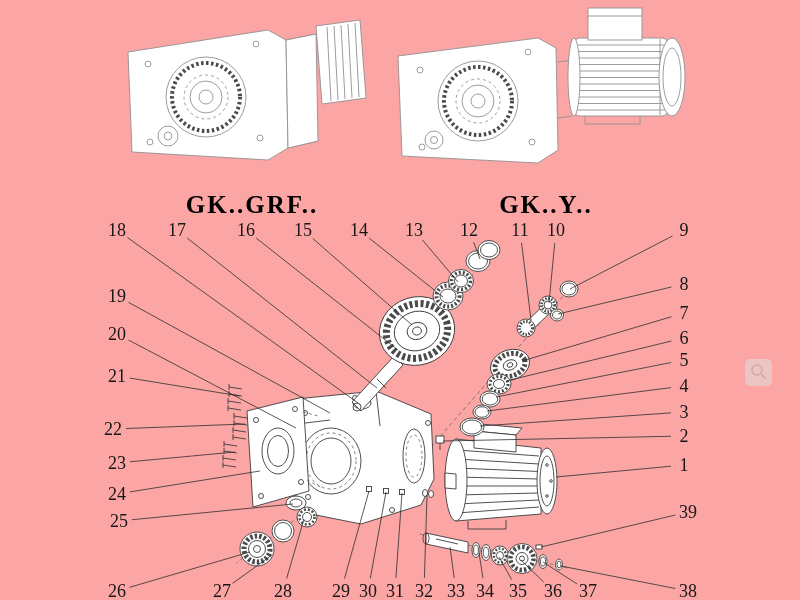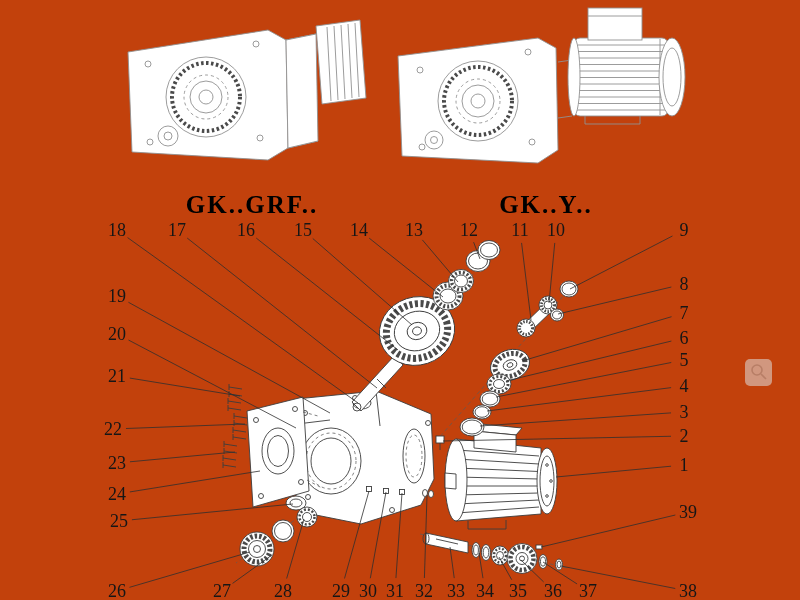--- a/index.html
+++ b/index.html
@@ -1,17 +1,17 @@
 <!DOCTYPE html>
 <html><head>
 <meta charset="utf-8">
 <title>Diagram</title>
 <style>
   html,body{margin:0;padding:0;background:#ffffff;}
-  .canvas{position:relative;width:800px;height:600px;background:#c2410c;overflow:hidden;font-family:"Liberation Serif",serif;}
+  .canvas{position:relative;width:800px;height:600px;background:#fca5a5;overflow:hidden;font-family:"Liberation Serif",serif;}
   svg{display:block;}
   .callout-num{font-family:"Liberation Serif",serif;font-size:18px;fill:#161616;text-anchor:middle;}
   .variant-label{font-family:"Liberation Serif",serif;font-size:25px;font-weight:bold;fill:#000000;letter-spacing:2px;text-anchor:middle;}
   .leader{stroke:#2e2e2e;stroke-width:0.8;fill:none;}
   .ghost{stroke:#919191;stroke-width:0.9;fill:none;}
   .ghostf{stroke:#919191;stroke-width:0.9;fill:#ffffff;}
   .part{stroke:#3c3c3c;stroke-width:0.9;fill:none;}
   .partf{stroke:#3c3c3c;stroke-width:0.9;fill:#ffffff;}
   .teeth{stroke:#4a4a4a;fill:none;}
   .dash{stroke:#5a5a5a;stroke-width:0.7;fill:none;stroke-dasharray:4 3;}

